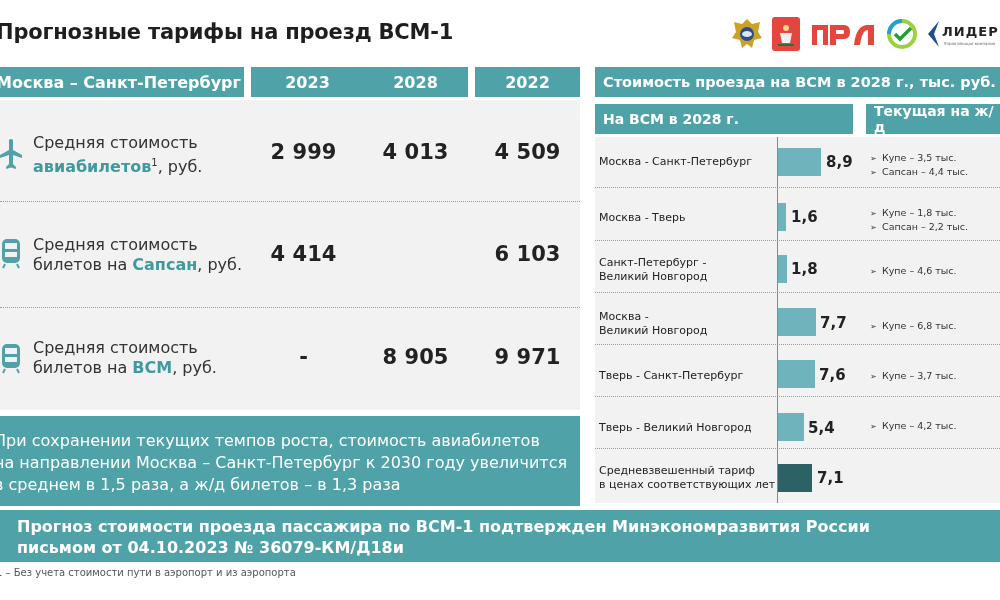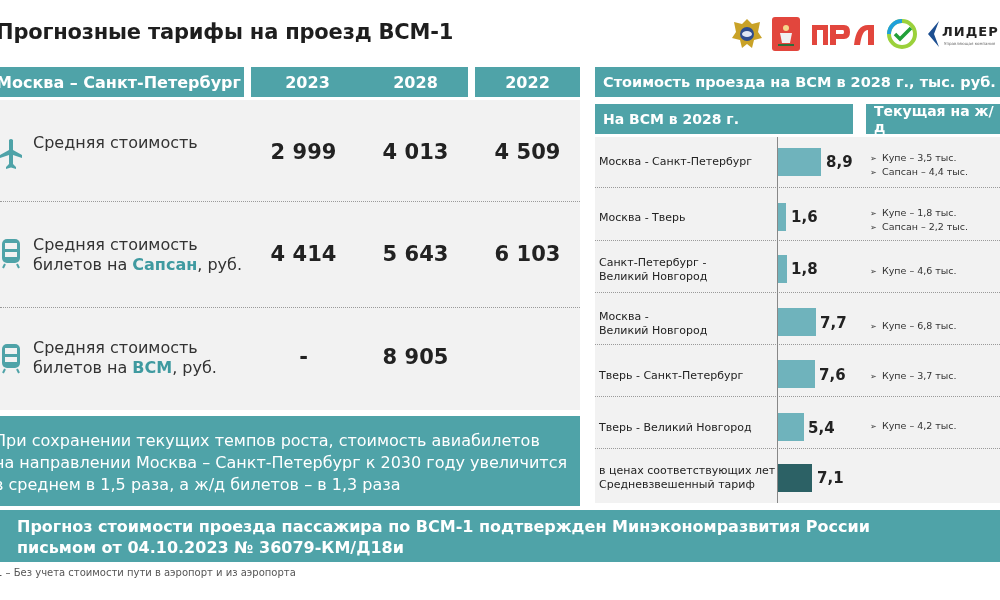--- a/index.html
+++ b/index.html
@@ -115,57 +115,58 @@
 <div class="th th-2030 teal">2022</div>
 
 <div class="tbl-body">
 
   <div class="trow r0">
     <svg class="row-icon" style="top:38px;" viewBox="0 0 22 32">
         <path d="M9 2 Q11 0 13 2 V12 L22 17 V20 L13 17 V26 L16 29 V31 L11 29.5 L6 31 V29 L9 26 V17 L0 20 V17 L9 12 Z" fill="#4fa3a8"></path>
       </svg>
     <div class="row-label" style="top:33px;">
       <div>Средняя стоимость</div>
+      <div><span class="hl">авиабилетов</span><sup>1</sup><span>, руб.</span></div>
     </div>
     <div class="cell c2023" style="top:40px;">2 999</div>
     <div class="cell c2028" style="top:40px;">4 013</div>
     <div class="cell c2030" style="top:40px;">4 509</div>
   </div>
   <div class="divider" style="top:101px;"></div>
 
   <div class="trow r1">
     <svg class="row-icon" style="top:34px;" viewBox="0 0 22 32">
         <rect x="2" y="2" width="18" height="24" rx="5" fill="#4fa3a8"></rect>
         <rect x="5" y="6" width="12" height="6" fill="#f2f2f2"></rect>
         <rect x="5" y="15" width="12" height="5" fill="#f2f2f2"></rect>
         <path d="M5 27 L3 31 M17 27 L19 31" stroke="#4fa3a8" stroke-width="2"></path>
       </svg>
     <div class="row-label" style="top:32px;">
       <div>Средняя стоимость</div>
       <div><span>билетов на </span><span class="hl">Сапсан</span><span>, руб.</span></div>
     </div>
     <div class="cell c2023" style="top:39px;">4 414</div>
-    <div class="cell c2028" style="top:39px;">5 643</div>
     <div class="cell c2030" style="top:39px;">6 103</div>
   </div>
   <div class="divider" style="top:207px;"></div>
 
   <div class="trow r2">
     <svg class="row-icon" style="top:36px;" viewBox="0 0 22 32">
         <rect x="2" y="2" width="18" height="24" rx="5" fill="#4fa3a8"></rect>
         <rect x="5" y="6" width="12" height="6" fill="#f2f2f2"></rect>
         <rect x="5" y="15" width="12" height="5" fill="#f2f2f2"></rect>
         <path d="M5 27 L3 31 M17 27 L19 31" stroke="#4fa3a8" stroke-width="2"></path>
       </svg>
     <div class="row-label" style="top:32px;">
       <div>Средняя стоимость</div>
       <div><span>билетов на </span><span class="hl">ВСМ</span><span>, руб.</span></div>
     </div>
     <div class="cell c2023" style="top:39px;">-</div>
     <div class="cell c2028" style="top:39px;">8 905</div>
+    <div class="cell c2030" style="top:39px;">9 971</div>
   </div>
 </div>
 
 <div class="note-box teal">
   <span class="ln">При сохранении текущих темпов роста, стоимость авиабилетов</span>
   <span class="ln">на направлении Москва – Санкт-Петербург к 2030 году увеличится</span>
   <span class="ln">в среднем в 1,5 раза, а ж/д билетов – в 1,3 раза</span>
 </div>
 
 <div class="rp-title teal">Стоимость проезда на ВСМ в 2028 г., тыс. руб.</div>
@@ -236,22 +237,22 @@
   <div class="bar" style="top:16px; width:26px;"></div>
   <div class="bval" style="left:213px; top:22px;">5,4</div>
   <div class="rnotes" style="top:22px;">
     <div><span class="arrow">➢</span><span>Купе – 4,2 тыс.</span></div>
   </div>
   <div class="divider"></div>
 </div>
 
 <div class="rrow" style="top:449px;">
   <div class="rlabel" style="top:15px;">
+    <div>Средневзвешенный тариф</div>
     <div>в ценах соответствующих лет</div>
-    <div>Средневзвешенный тариф</div>
   </div>
   <div class="bar dark" style="top:15px; width:34px;"></div>
   <div class="bval" style="left:222px; top:20px;">7,1</div>
 </div>
 
 <div class="axis"></div>
 
 <div class="banner teal">
   <div>Прогноз стоимости проезда пассажира по ВСМ-1 подтвержден Минэкономразвития России</div>
   <div>письмом от 04.10.2023 № 36079-КМ/Д18и</div>

